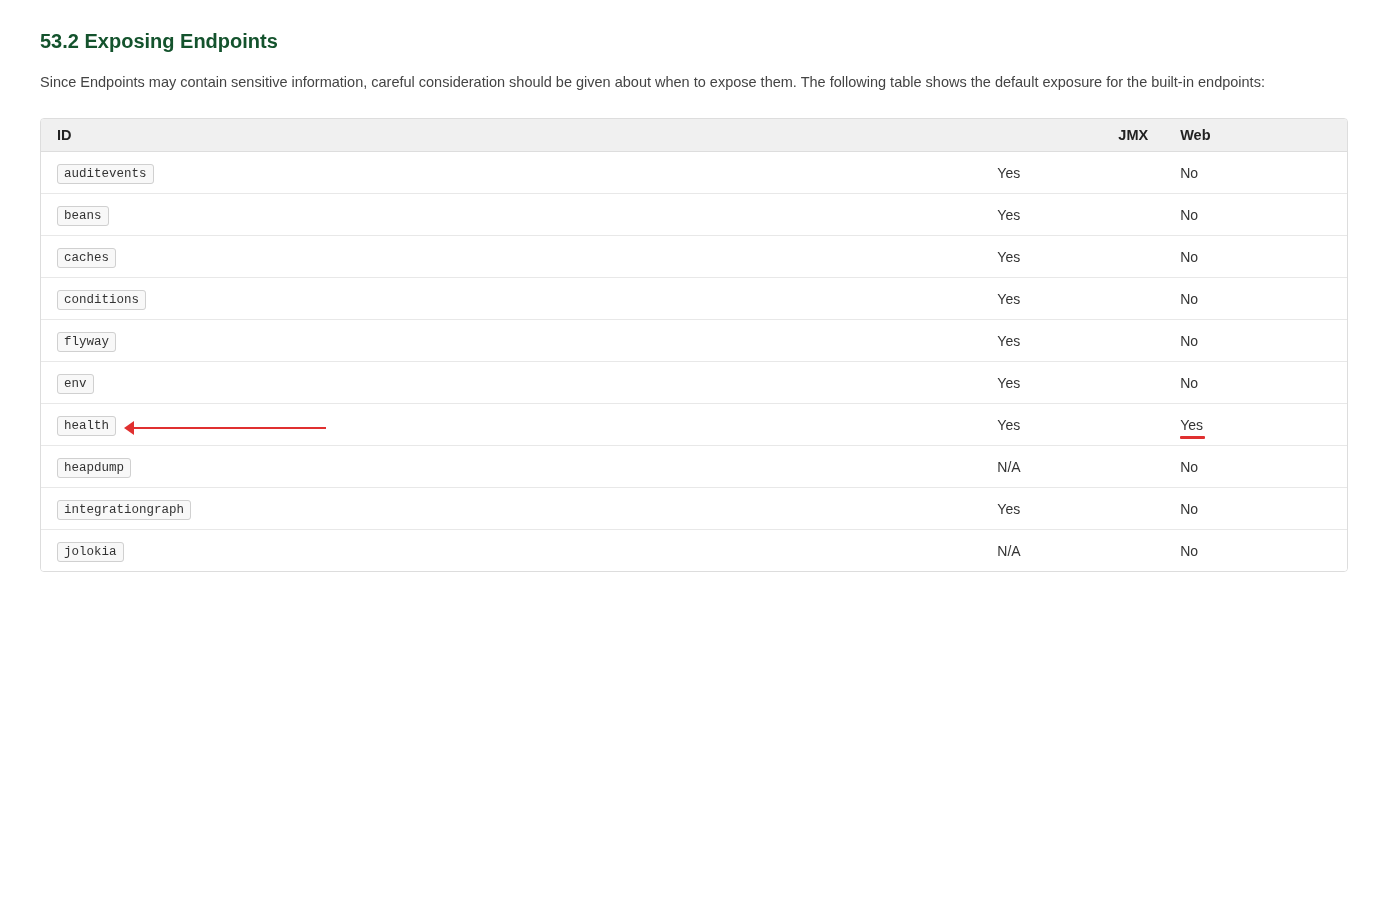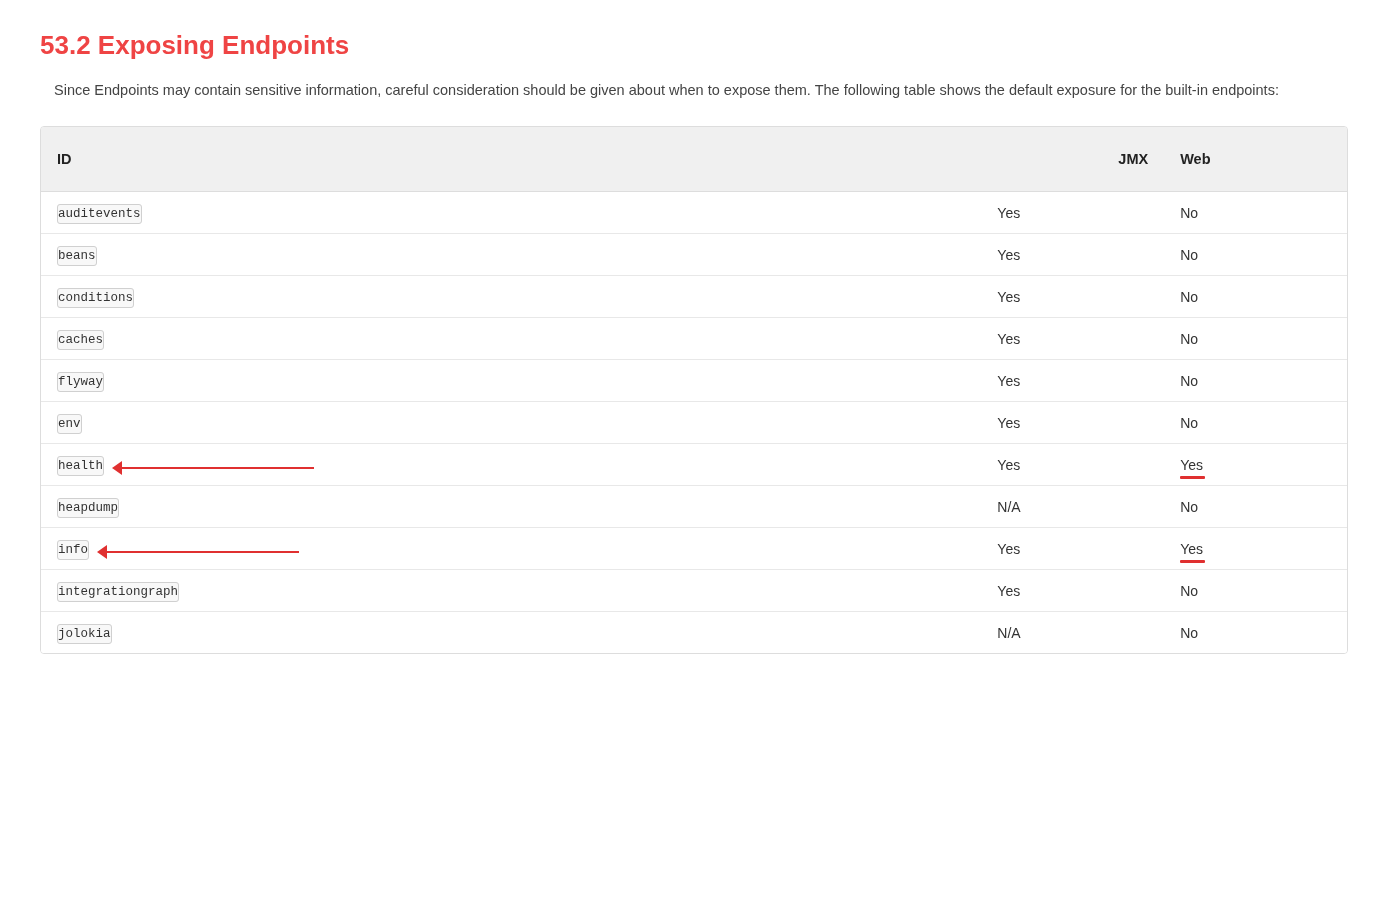--- a/index.html
+++ b/index.html
@@ -12,52 +12,51 @@
       font-family: -apple-system, BlinkMacSystemFont, "Segoe UI", Helvetica, Arial, sans-serif;
       font-size: 15px;
       color: #333;
       background: #fff;
       padding: 30px 40px;
       width: 1388px;
       min-height: 907px;
     }
 
     h1 {
-      font-size: 26px;
+      font-size: 20px;
       font-weight: 700;
       margin-bottom: 18px;
-      color: #ef4444;
+      color: #14532d;
     }
 
     .intro {
       font-size: 14.5px;
       line-height: 1.6;
       margin-bottom: 24px;
       color: #444;
       max-width: 1300px;
-      margin-left: 14px;
     }
 
     .table-wrapper {
       border: 1px solid #ddd;
       border-radius: 4px;
       overflow: hidden;
     }
 
     table {
       width: 100%;
       border-collapse: collapse;
     }
 
     thead tr {
       background: #f0f0f0;
     }
 
     thead th {
-      padding: 24px 16px;
+      padding: 8px 16px;
       text-align: left;
       font-weight: 700;
       font-size: 14.5px;
       color: #222;
       border-bottom: 1px solid #ddd;
     }
 
     thead th:first-child {
       width: 72%;
     }
@@ -85,21 +84,21 @@
       font-size: 14px;
       vertical-align: middle;
     }
 
     .code-tag {
       font-family: "SFMono-Regular", Consolas, "Liberation Mono", Menlo, monospace;
       font-size: 12.5px;
       background: #f8f8f8;
       border: 1px solid #d0d0d0;
       border-radius: 3px;
-      padding: 2px 0;
+      padding: 2px 6px;
       color: #333;
     }
 
     .arrow-container {
       display: inline-flex;
       align-items: center;
       margin-left: 10px;
     }
 
     .arrow-line {
@@ -157,26 +156,26 @@
           <td><span class="code-tag">auditevents</span></td>
           <td>Yes</td>
           <td>No</td>
         </tr>
         <tr>
           <td><span class="code-tag">beans</span></td>
           <td>Yes</td>
           <td>No</td>
         </tr>
         <tr>
+          <td><span class="code-tag">caches</span></td>
+          <td>Yes</td>
+          <td>No</td>
+        </tr>
+        <tr>
           <td><span class="code-tag">conditions</span></td>
-          <td>Yes</td>
-          <td>No</td>
-        </tr>
-        <tr>
-          <td><span class="code-tag">caches</span></td>
           <td>Yes</td>
           <td>No</td>
         </tr>
         <tr>
           <td><span class="code-tag">flyway</span></td>
           <td>Yes</td>
           <td>No</td>
         </tr>
         <tr>
           <td><span class="code-tag">env</span></td>
@@ -191,29 +190,20 @@
             </span></td>
           <td>Yes</td>
           <td><span class="yes-underline">Yes</span></td>
         </tr>
         <tr>
           <td><span class="code-tag">heapdump</span></td>
           <td>N/A</td>
           <td>No</td>
         </tr>
         <tr>
-          <td><span class="code-tag">info</span><span class="arrow-container">
-              <span class="arrow-line">
-                <span class="arrow-head"></span>
-              </span>
-            </span></td>
-          <td>Yes</td>
-          <td><span class="yes-underline">Yes</span></td>
-        </tr>
-        <tr>
           <td><span class="code-tag">integrationgraph</span></td>
           <td>Yes</td>
           <td>No</td>
         </tr>
         <tr>
           <td><span class="code-tag">jolokia</span></td>
           <td>N/A</td>
           <td>No</td>
         </tr>
       </tbody>

